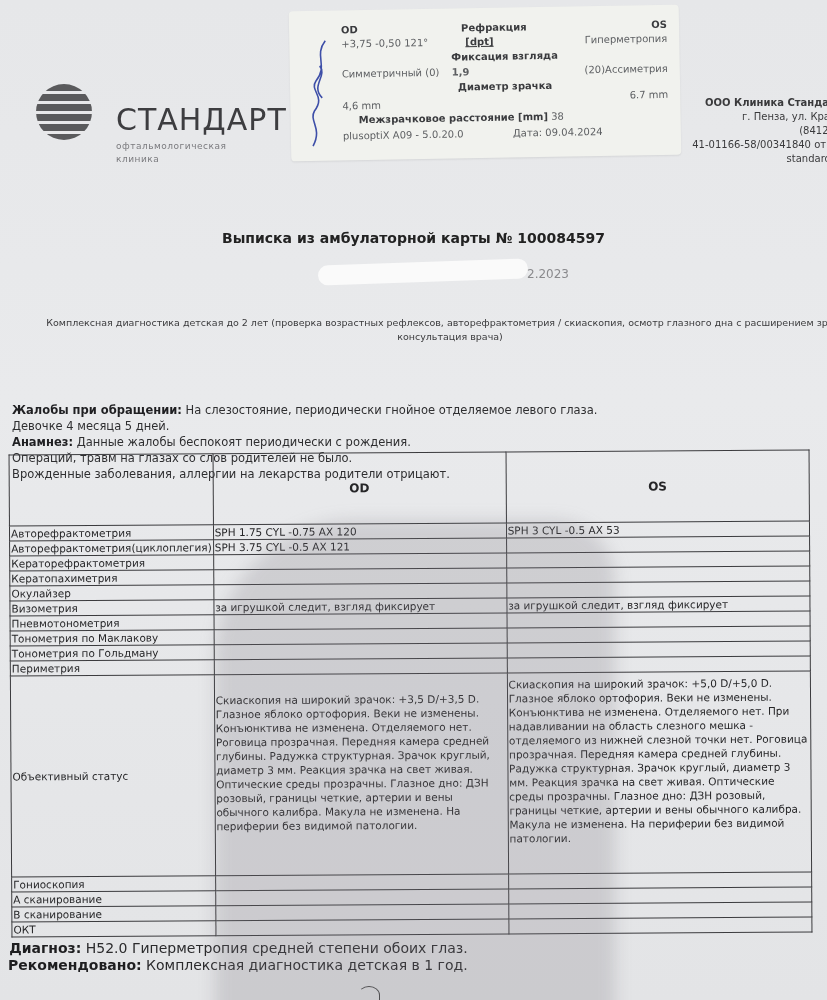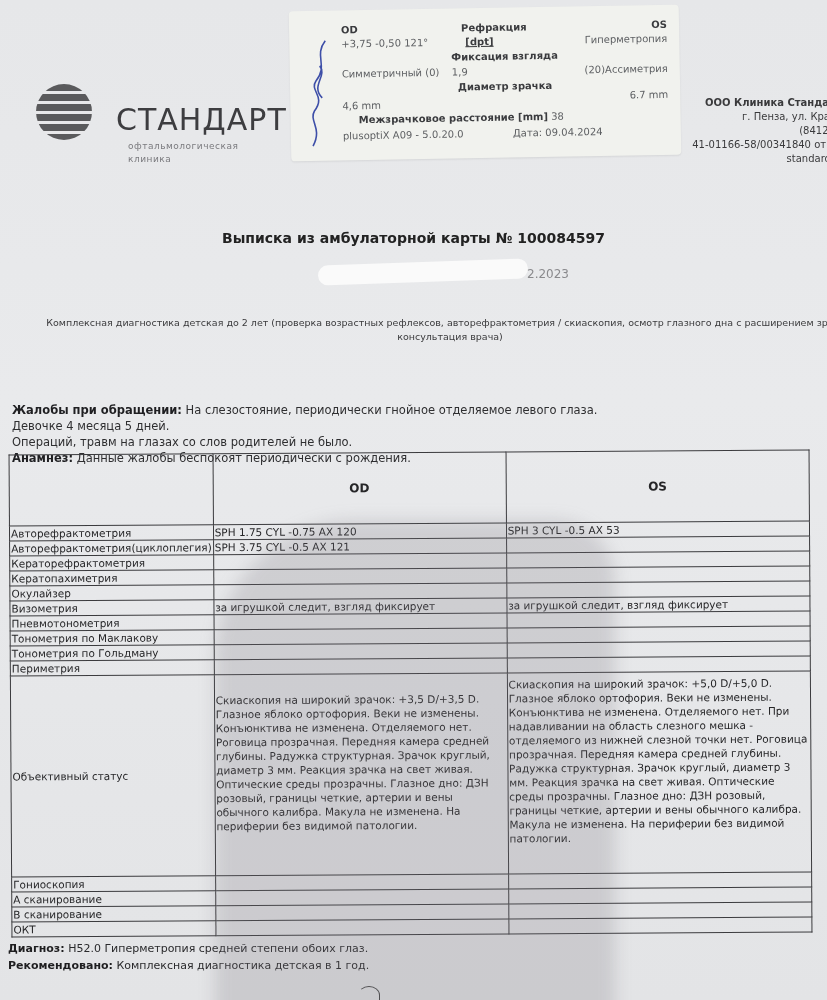--- a/index.html
+++ b/index.html
@@ -15,21 +15,21 @@
     background: rgba(120,115,125,0.22); border-radius: 140px 60px 0 0;
     filter: blur(8px); pointer-events: none;
   }
   
   .logo { position: absolute; left: 36px; top: 84px; }
   .logo-mark {
     position: absolute; left: 0; top: 0; width: 56px; height: 56px; border-radius: 50%;
     background: repeating-linear-gradient(180deg, #5a5a5c 0 7px, #e8e8ea 7px 10px);
   }
   .logo-name { position: absolute; left: 80px; top: 18px; font-size: 30px; letter-spacing: 1px; color: #3d3d40; white-space: nowrap; }
-  .logo-sub { position: absolute; left: 80px; top: 56px; font-size: 9px; color: #7a7a7e; line-height: 13px; width: 150px; letter-spacing: 0.5px; margin-left: 12px; }
+  .logo-sub { position: absolute; left: 80px; top: 56px; font-size: 9px; color: #7a7a7e; line-height: 13px; width: 150px; letter-spacing: 0.5px; }
   
   .sticker {
     position: absolute; left: 290px; top: 8px; width: 390px; height: 150px;
     background: #f1f2ee; border-radius: 4px; box-shadow: 0 1px 2px rgba(0,0,0,0.08);
     font-size: 10px; color: #5d5f62; transform: rotate(-1deg);
   }
   .sticker .row { position: absolute; left: 52px; right: 12px; }
   .sticker b { color: #3a3b3e; }
   .signature { position: absolute; left: 14px; top: 25px; width: 30px; height: 120px; }
   
@@ -50,21 +50,21 @@
   }
   table.exam td { border: 1.5px solid #3b3b3e; padding: 0 1px; vertical-align: bottom; line-height: 14px; }
   table.exam td.lbl { width: 200px; }
   table.exam td.od { width: 290px; }
   table.exam tr.head td { height: 70px; text-align: center; vertical-align: middle; font-weight: bold; font-size: 12px; }
   table.exam tr.r td { height: 14px; }
   table.exam tr.status td { height: 182px; vertical-align: middle; }
   table.exam tr.status td.od, table.exam tr.status td.os { vertical-align: top; padding-top: 4px; font-size: 10.5px; }
   table.exam tr.status td.od { padding-top: 18px; }
   
-  .diag { position: absolute; left: 8px; top: 940px; font-size: 11px; line-height: 17px; color: #2a2a2c; }
+  .diag { position: absolute; left: 8px; top: 940px; font-size: 14px; line-height: 17px; color: #2a2a2c; text-align: right; }
   .diag b { color: #1e1e20; }
   .scribble { position: absolute; left: 358px; top: 986px; width: 20px; height: 16px; border: 1.5px solid #444; border-color: #444 #444 transparent transparent; border-radius: 50% 50% 0 0; }
 </style>
 </head>
 <body>
 
 <div class="page">
 
   <div class="logo">
     <div class="logo-mark"></div>
@@ -82,21 +82,21 @@
       <span style="position:absolute;right:0;font-weight:bold;color:#3a3b3e;">OS</span>
     </div>
     <div class="row" style="top:28px;">
       <span>+3,75  -0,50 121°</span>
       <b style="position:absolute;left:124px;text-decoration:underline;">[dpt]</b>
       <span style="position:absolute;right:0;">Гиперметропия</span>
     </div>
     <div class="row" style="top:43px;text-align:center;"><b>Фиксация взгляда</b></div>
     <div class="row" style="top:58px;">
       <span>Симметричный (0)</span>
-      <span style="position:absolute;left:110px;">1,9</span>
+      <span style="position:absolute;left:110px;font-weight:bold;">1,9</span>
       <span style="position:absolute;right:0;">(20)Ассиметрия</span>
     </div>
     <div class="row" style="top:73px;text-align:center;"><b>Диаметр зрачка</b></div>
     <div class="row" style="top:90px;">
       <span>4,6 mm</span>
       <span style="position:absolute;right:0;top:-6px;">6.7 mm</span>
     </div>
     <div class="row" style="top:104px;left:68px;">
       <b>Межзрачковое расстояние [mm]</b>
       <span>38</span>
@@ -116,22 +116,23 @@
   </div>
 
   <div class="title">Выписка из амбулаторной карты № 100084597</div>
   <div class="redacted"></div>
   <div class="date-frag">2.2023</div>
   <div class="service">Комплексная диагностика детская до 2 лет (проверка возрастных рефлексов, авторефрактометрия / скиаскопия, осмотр глазного дна с расширением зрачка, консультация врача)</div>
 
   <div class="anam">
     <div><b>Жалобы при обращении:</b> <span>На слезостояние, периодически гнойное отделяемое левого глаза.</span></div>
     <div>Девочке 4 месяца 5 дней.</div>
+    <div><b>Анамнез:</b> <span>Данные жалобы беспокоят периодически с рождения.</span></div>
     <div>Операций, травм на глазах со слов родителей не было.</div>
-    <div><b>Анамнез:</b> <span>Данные жалобы беспокоят периодически с рождения.</span></div>
+    <div>Врожденные заболевания, аллергии на лекарства родители отрицают.</div>
   </div>
 
   <table class="exam">
     <tbody>
         <tr class="head">
       <td class="lbl"></td>
       <td class="od">OD</td>
       <td class="os">OS</td>
     </tr>
     <tr class="r">

